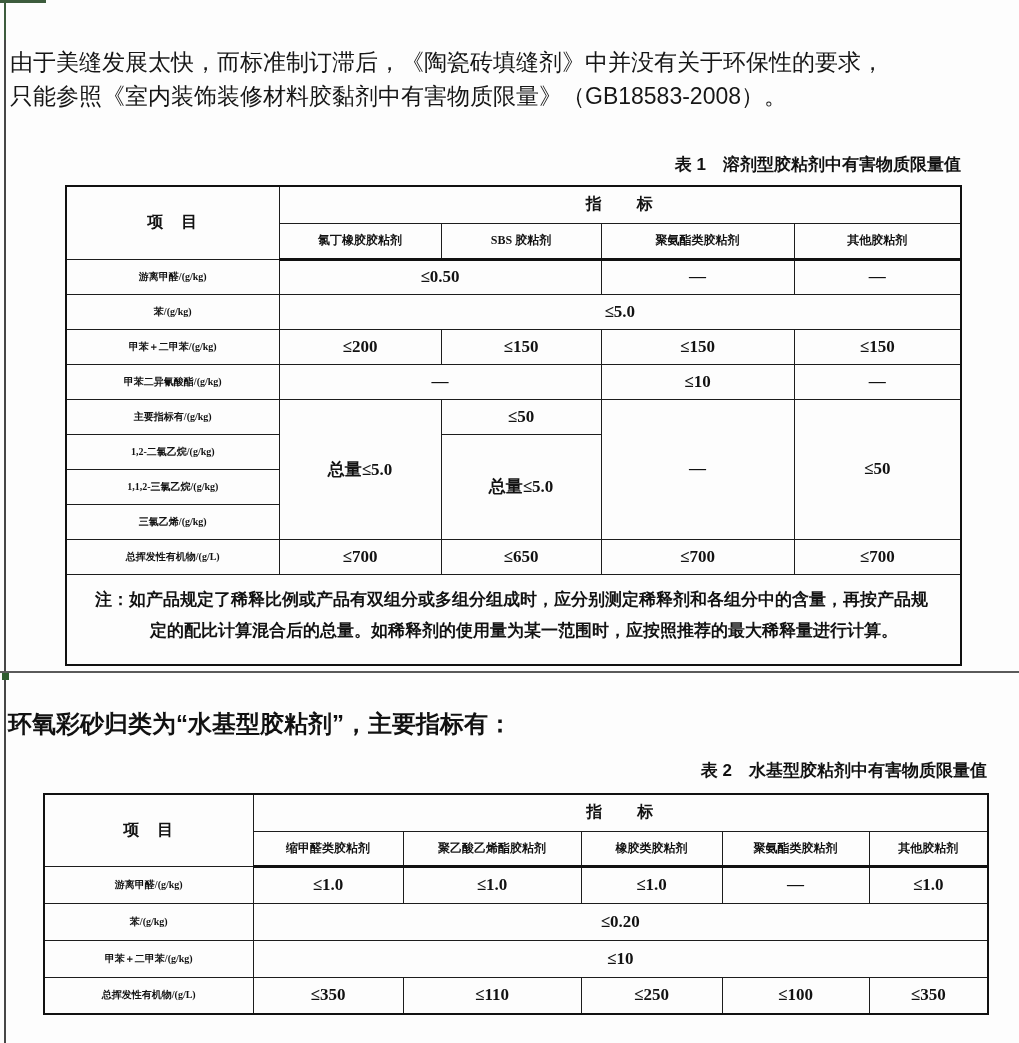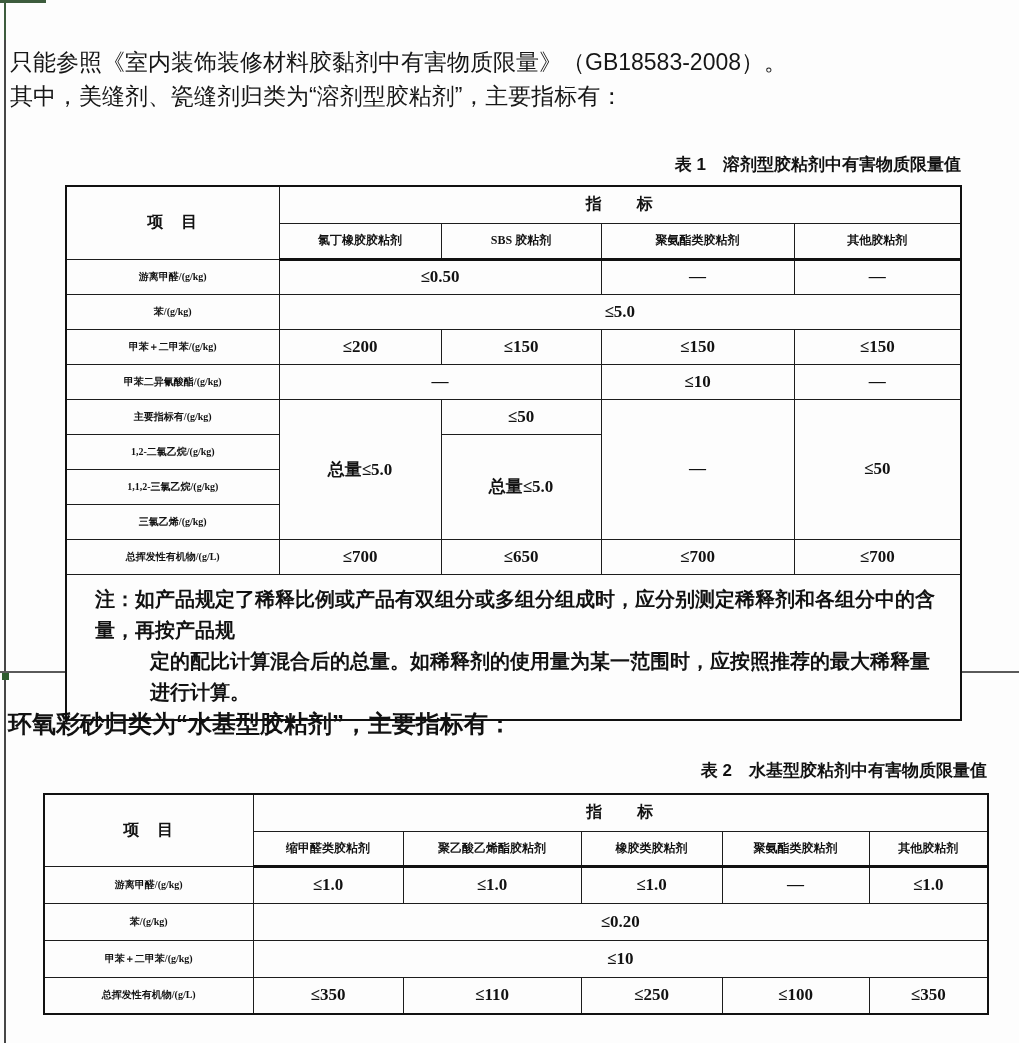--- a/index.html
+++ b/index.html
@@ -36,38 +36,38 @@
   .gb td.hcell { font-size:16px; letter-spacing:1px; }
   .gb td.sub { font-size:12px; }
   .gb td.lbl { font-size:10px; }
   .gb td.val { font-size:17px; }
   #table1 tr.hr1 { height:37px; }
   #table1 tr.hr2 { height:36px; }
   #table1 tr.dr  { height:35px; }
   #table2 tr.hr1 { height:37px; }
   #table2 tr.hr2 { height:35px; }
   #table2 tr.dr  { height:37px; }
-  .gb td.notecell { text-align:left; font-size:20px; padding:9px 20px 11px 0; }
+  .gb td.notecell { text-align:left; font-size:17px; padding:9px 20px 18px 0; }
   .note-line1 { padding-left:28px; line-height:31px; }
   .note-line2 { padding-left:64px; line-height:31px;margin-left:19px; }
 </style>
 </head>
 <body>
 
 <div class="page">
 
   <div class="edge-left"></div>
   <div class="corner-top-h"></div>
   <div class="corner-top-v"></div>
   <div class="section-divider"></div>
   <div class="corner-mid"></div>
 
   <div class="para">
+    <span class="line">由于美缝发展太快，而标准制订滞后，《陶瓷砖填缝剂》中并没有关于环保性的要求，</span>
     <span class="line">只能参照《室内装饰装修材料胶黏剂中有害物质限量》（GB18583-2008）。</span>
-    <span class="line">其中，美缝剂、瓷缝剂归类为“溶剂型胶粘剂”，主要指标有：</span>
   </div>
 
   <div class="tbl-title" id="t1-title">表 1　溶剂型胶粘剂中有害物质限量值</div>
 
   <table class="gb" id="table1">
     <colgroup>
       <col style="width:213px">
         <col style="width:162px">
         <col style="width:160px">
         <col style="width:193px">

